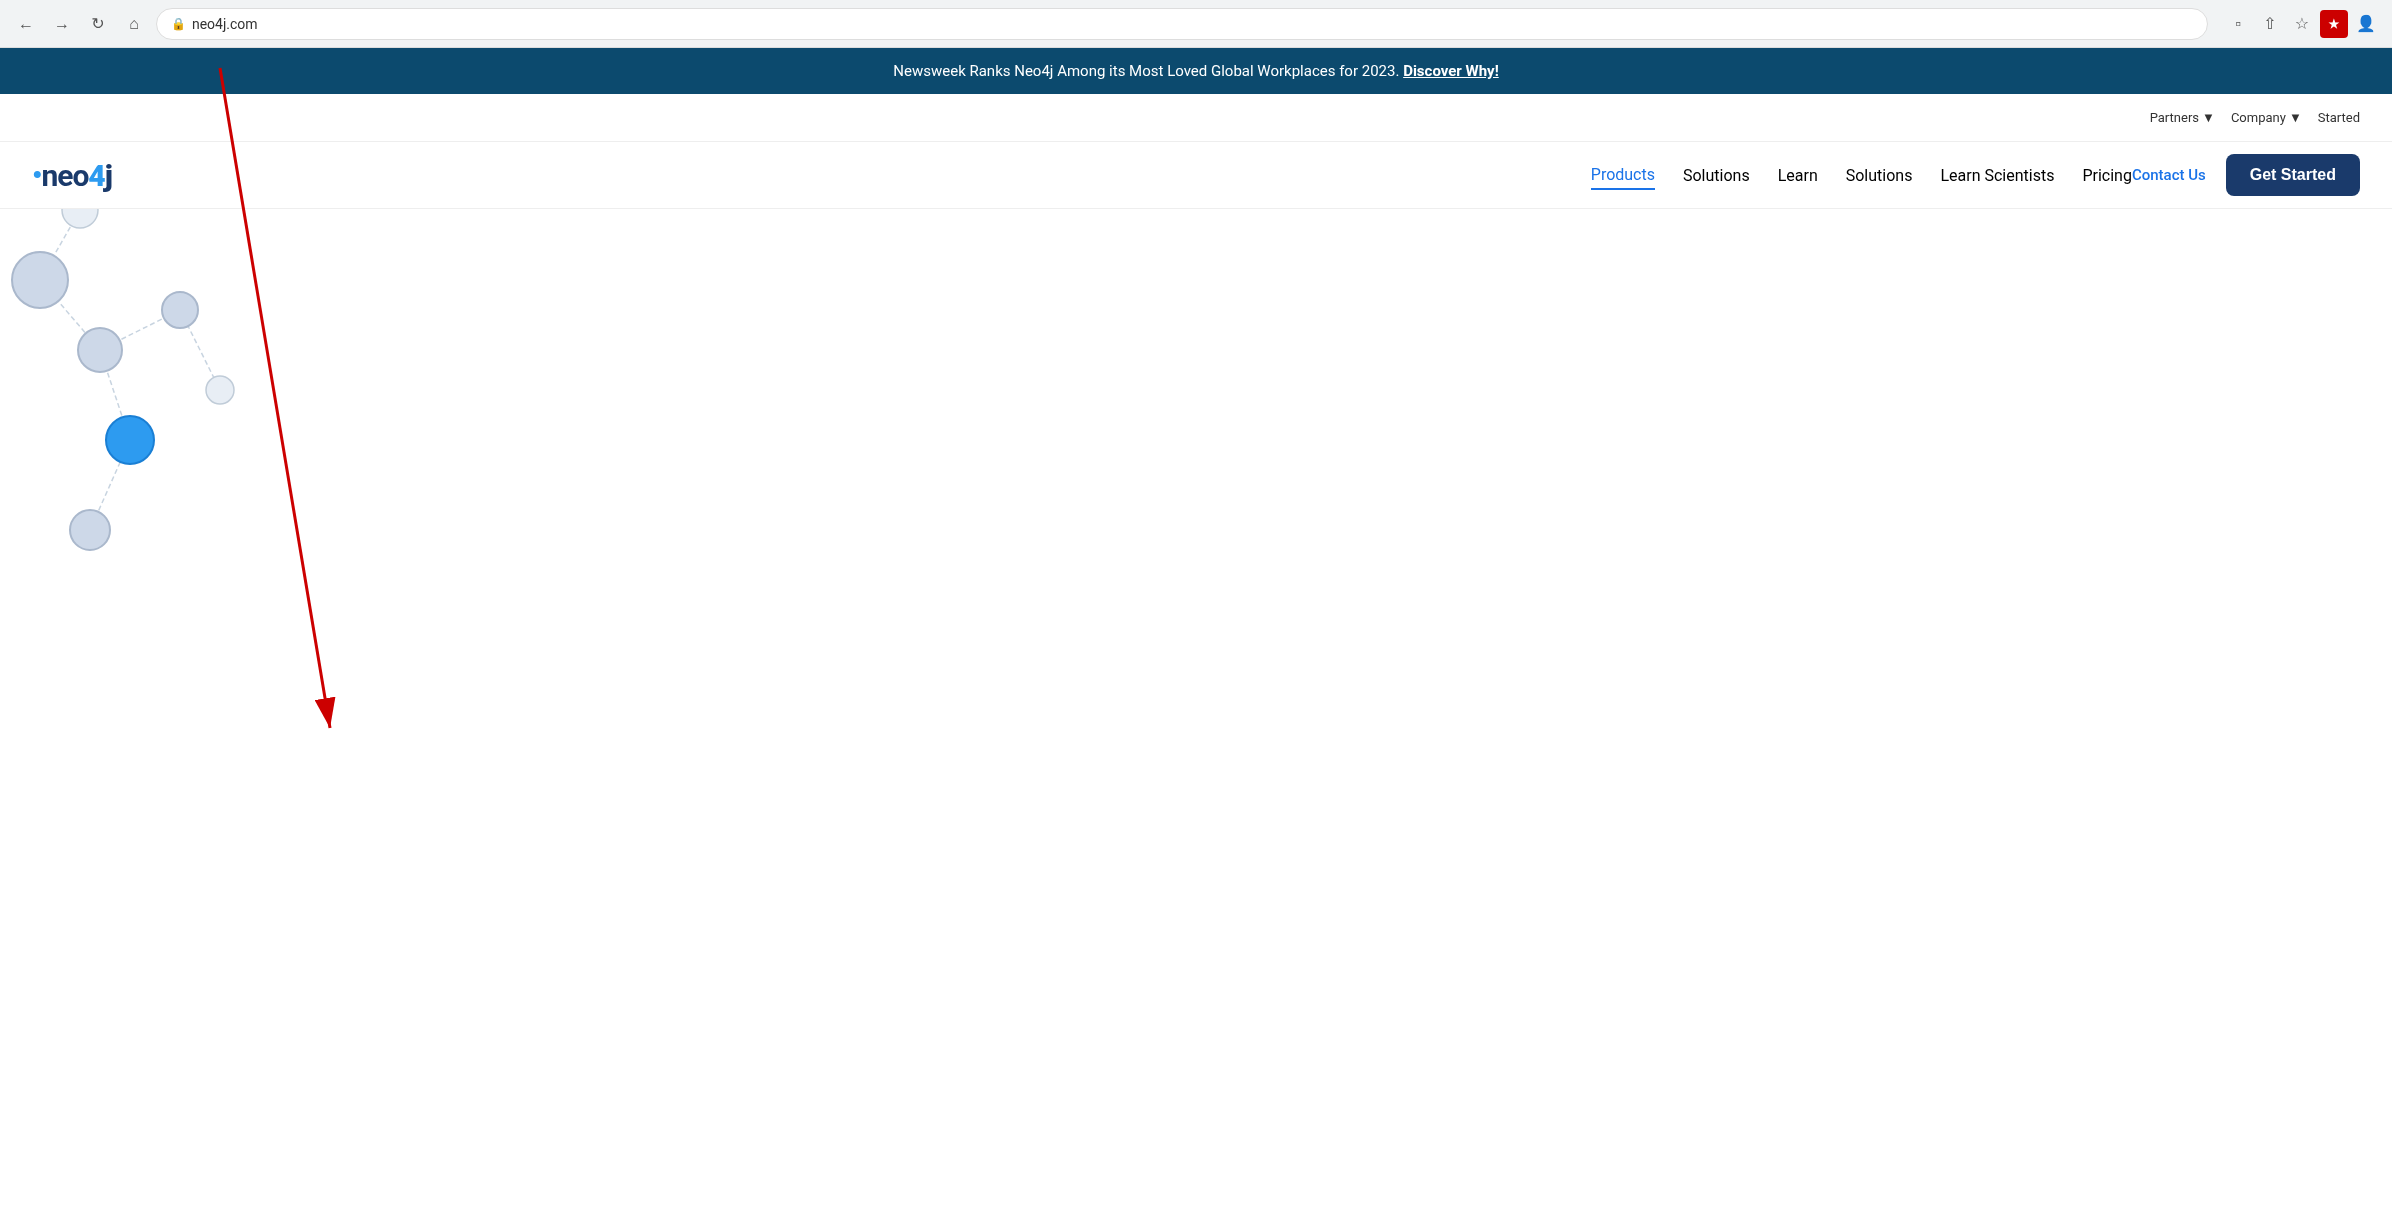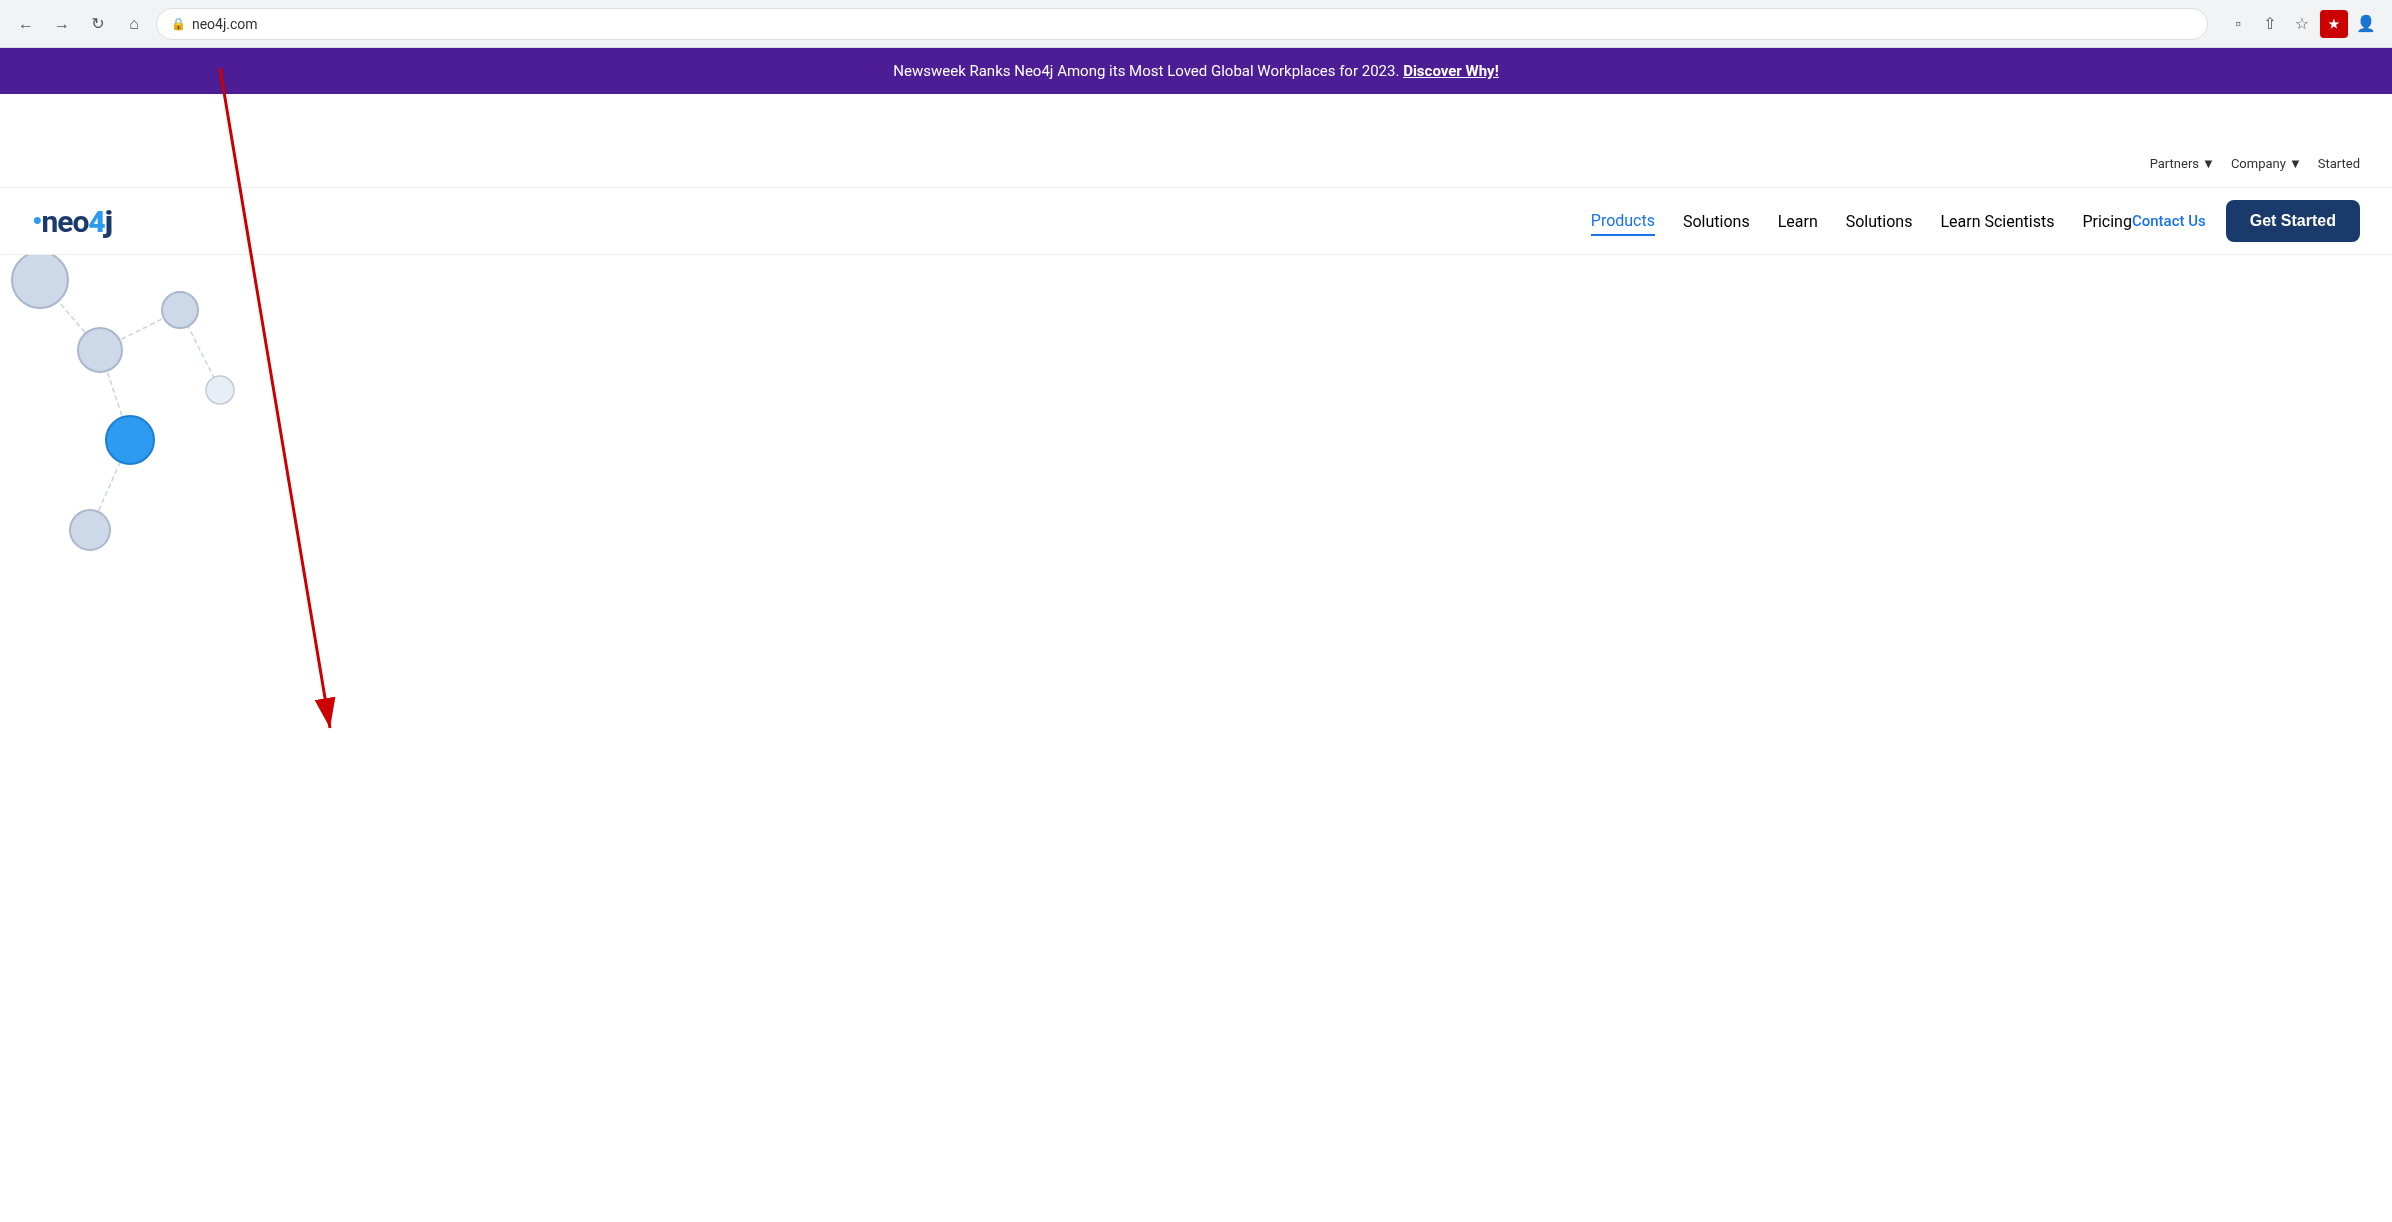--- a/index.html
+++ b/index.html
@@ -57,41 +57,40 @@
       border: none;
       cursor: pointer;
       display: flex; align-items: center; justify-content: center;
       color: #fff;
       font-size: 12px;
       font-weight: bold;
     }
 
     
     .announcement-bar {
-      background: #4c1d95;
+      background: #0c4a6e;
       color: #fff;
       text-align: center;
       padding: 14px 20px;
       font-size: 15px;
     }
     .announcement-bar a {
       color: #fff;
       font-weight: bold;
       text-decoration: underline;
     }
 
     
     .utility-bar {
       display: flex;
       justify-content: flex-end;
       align-items: center;
       padding: 16px 32px;
       gap: 16px;
       border-bottom: 1px solid #eee;
-      margin-top: 46px;
     }
     .utility-link {
       font-size: 13px;
       color: #333;
       text-decoration: none;
       display: flex; align-items: center; gap: 3px;
       cursor: pointer;
     }
 
     

